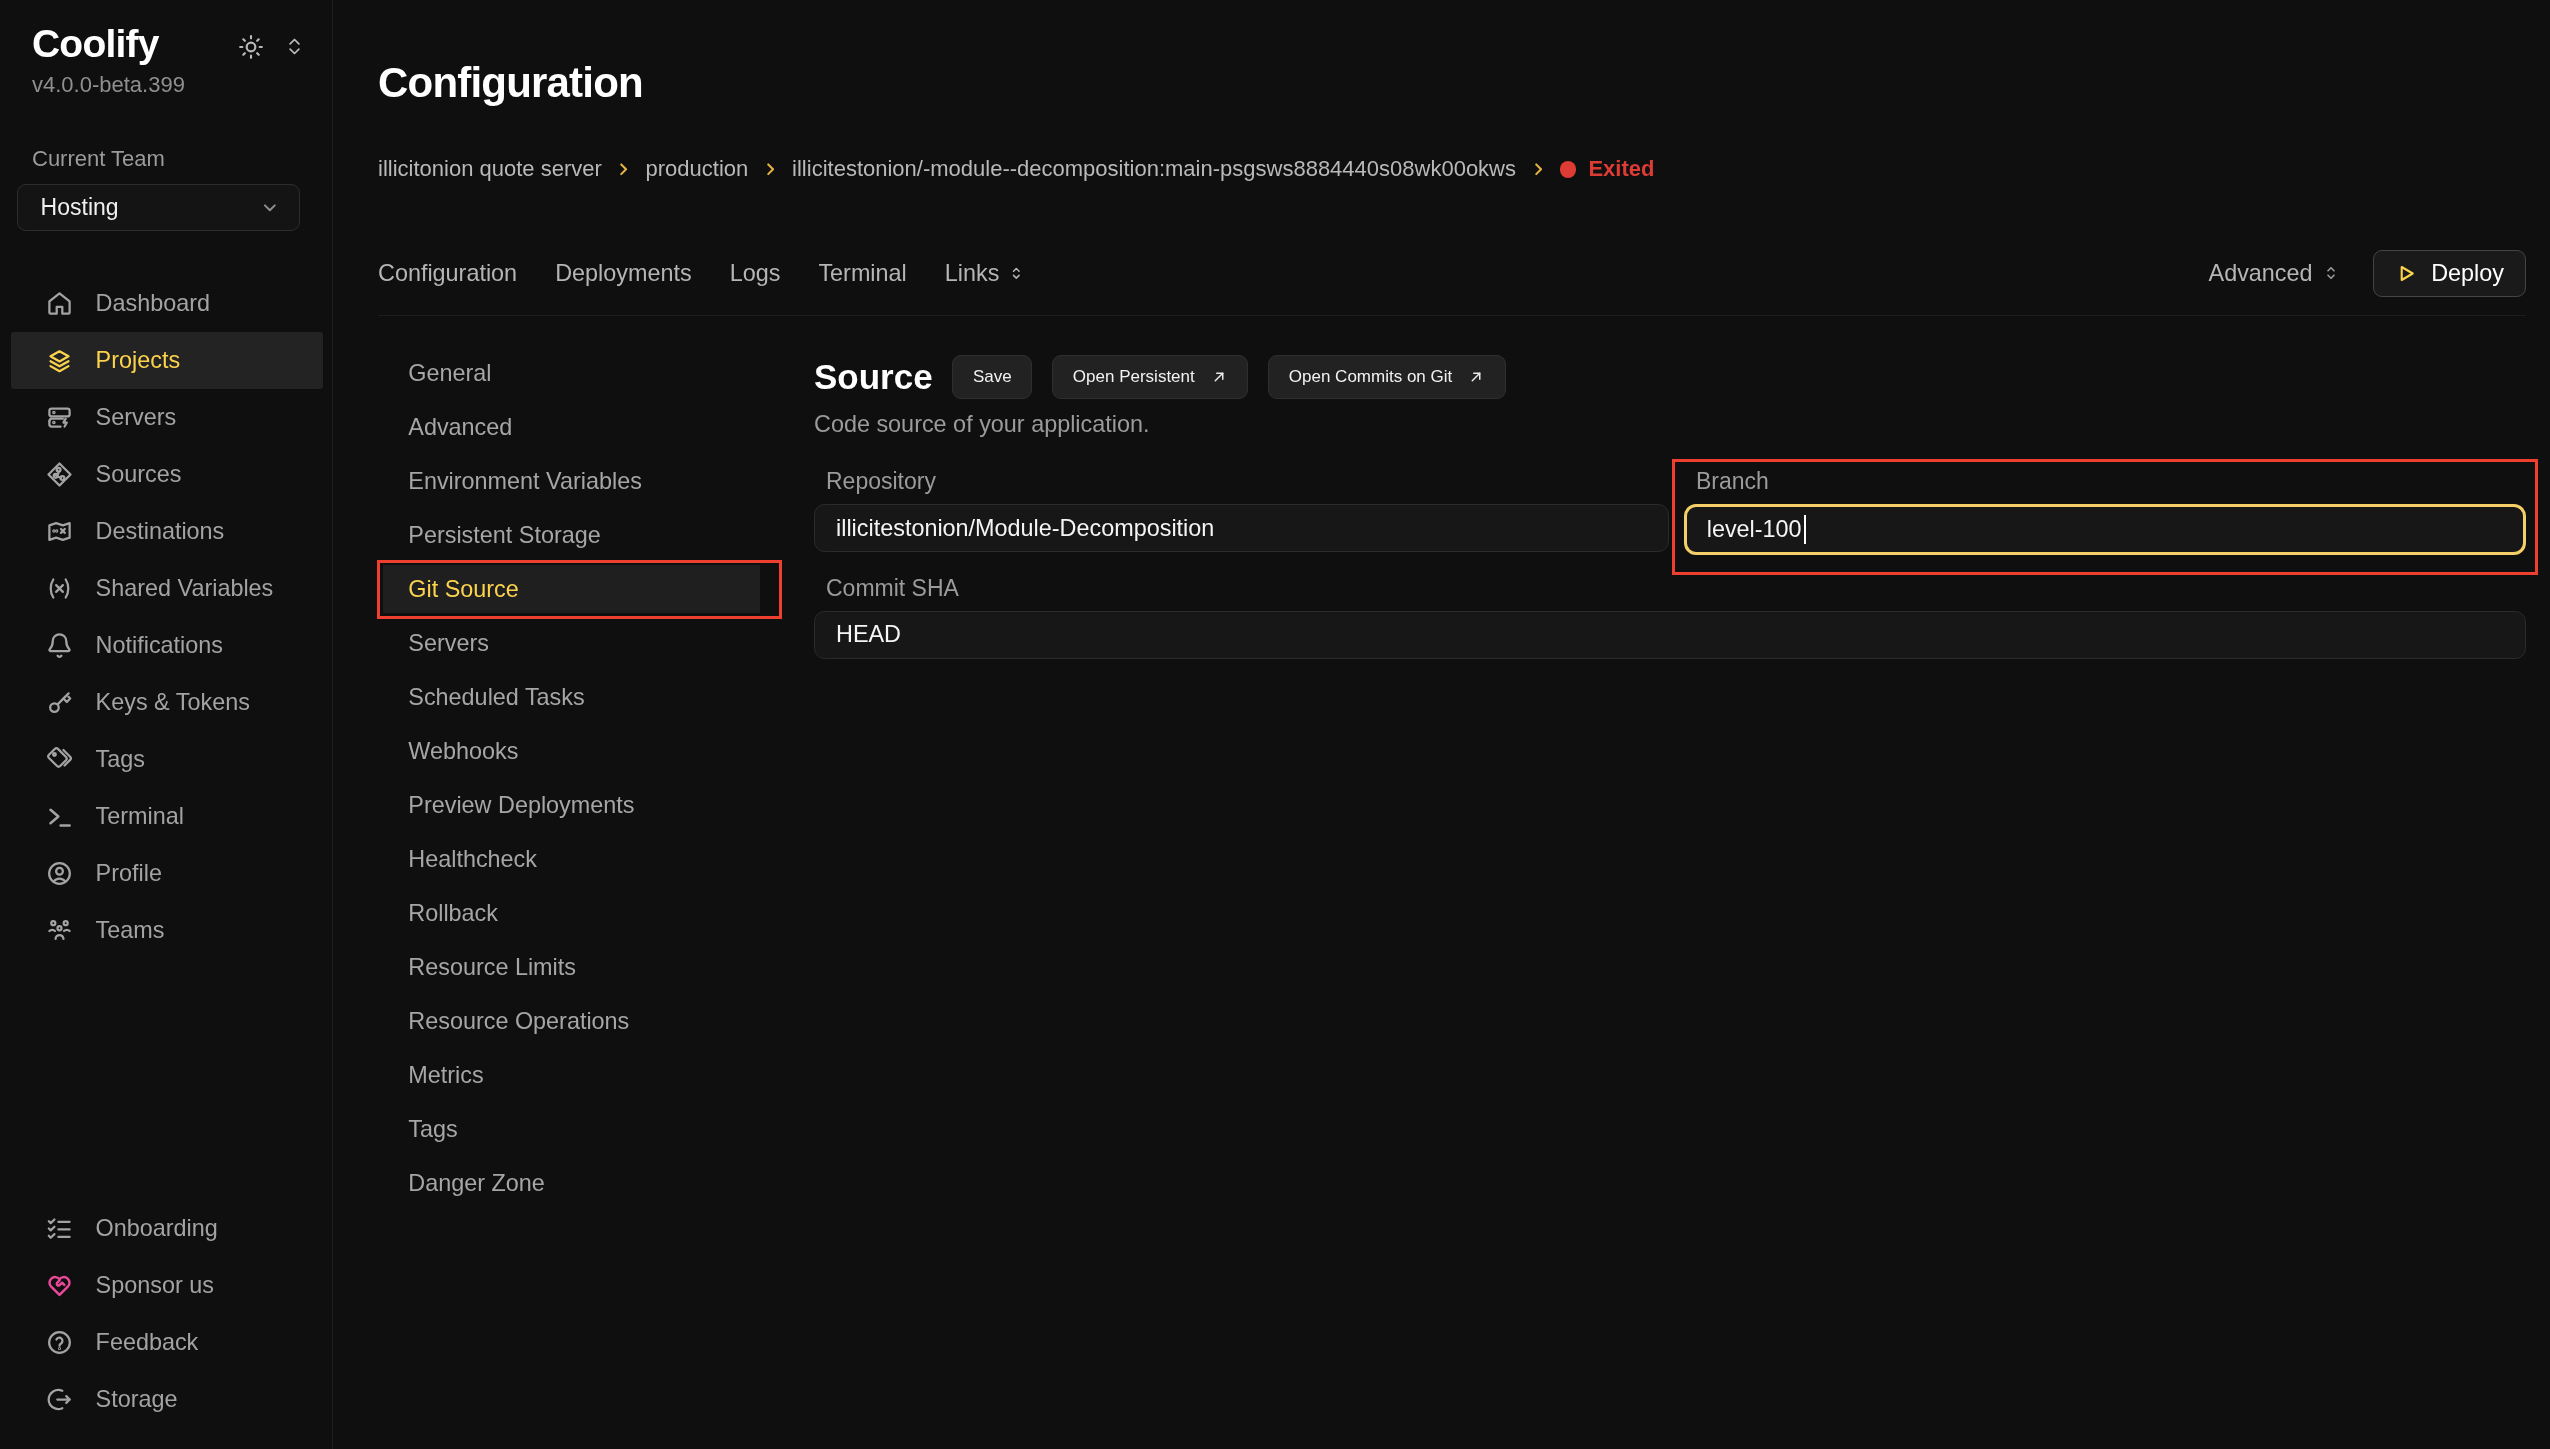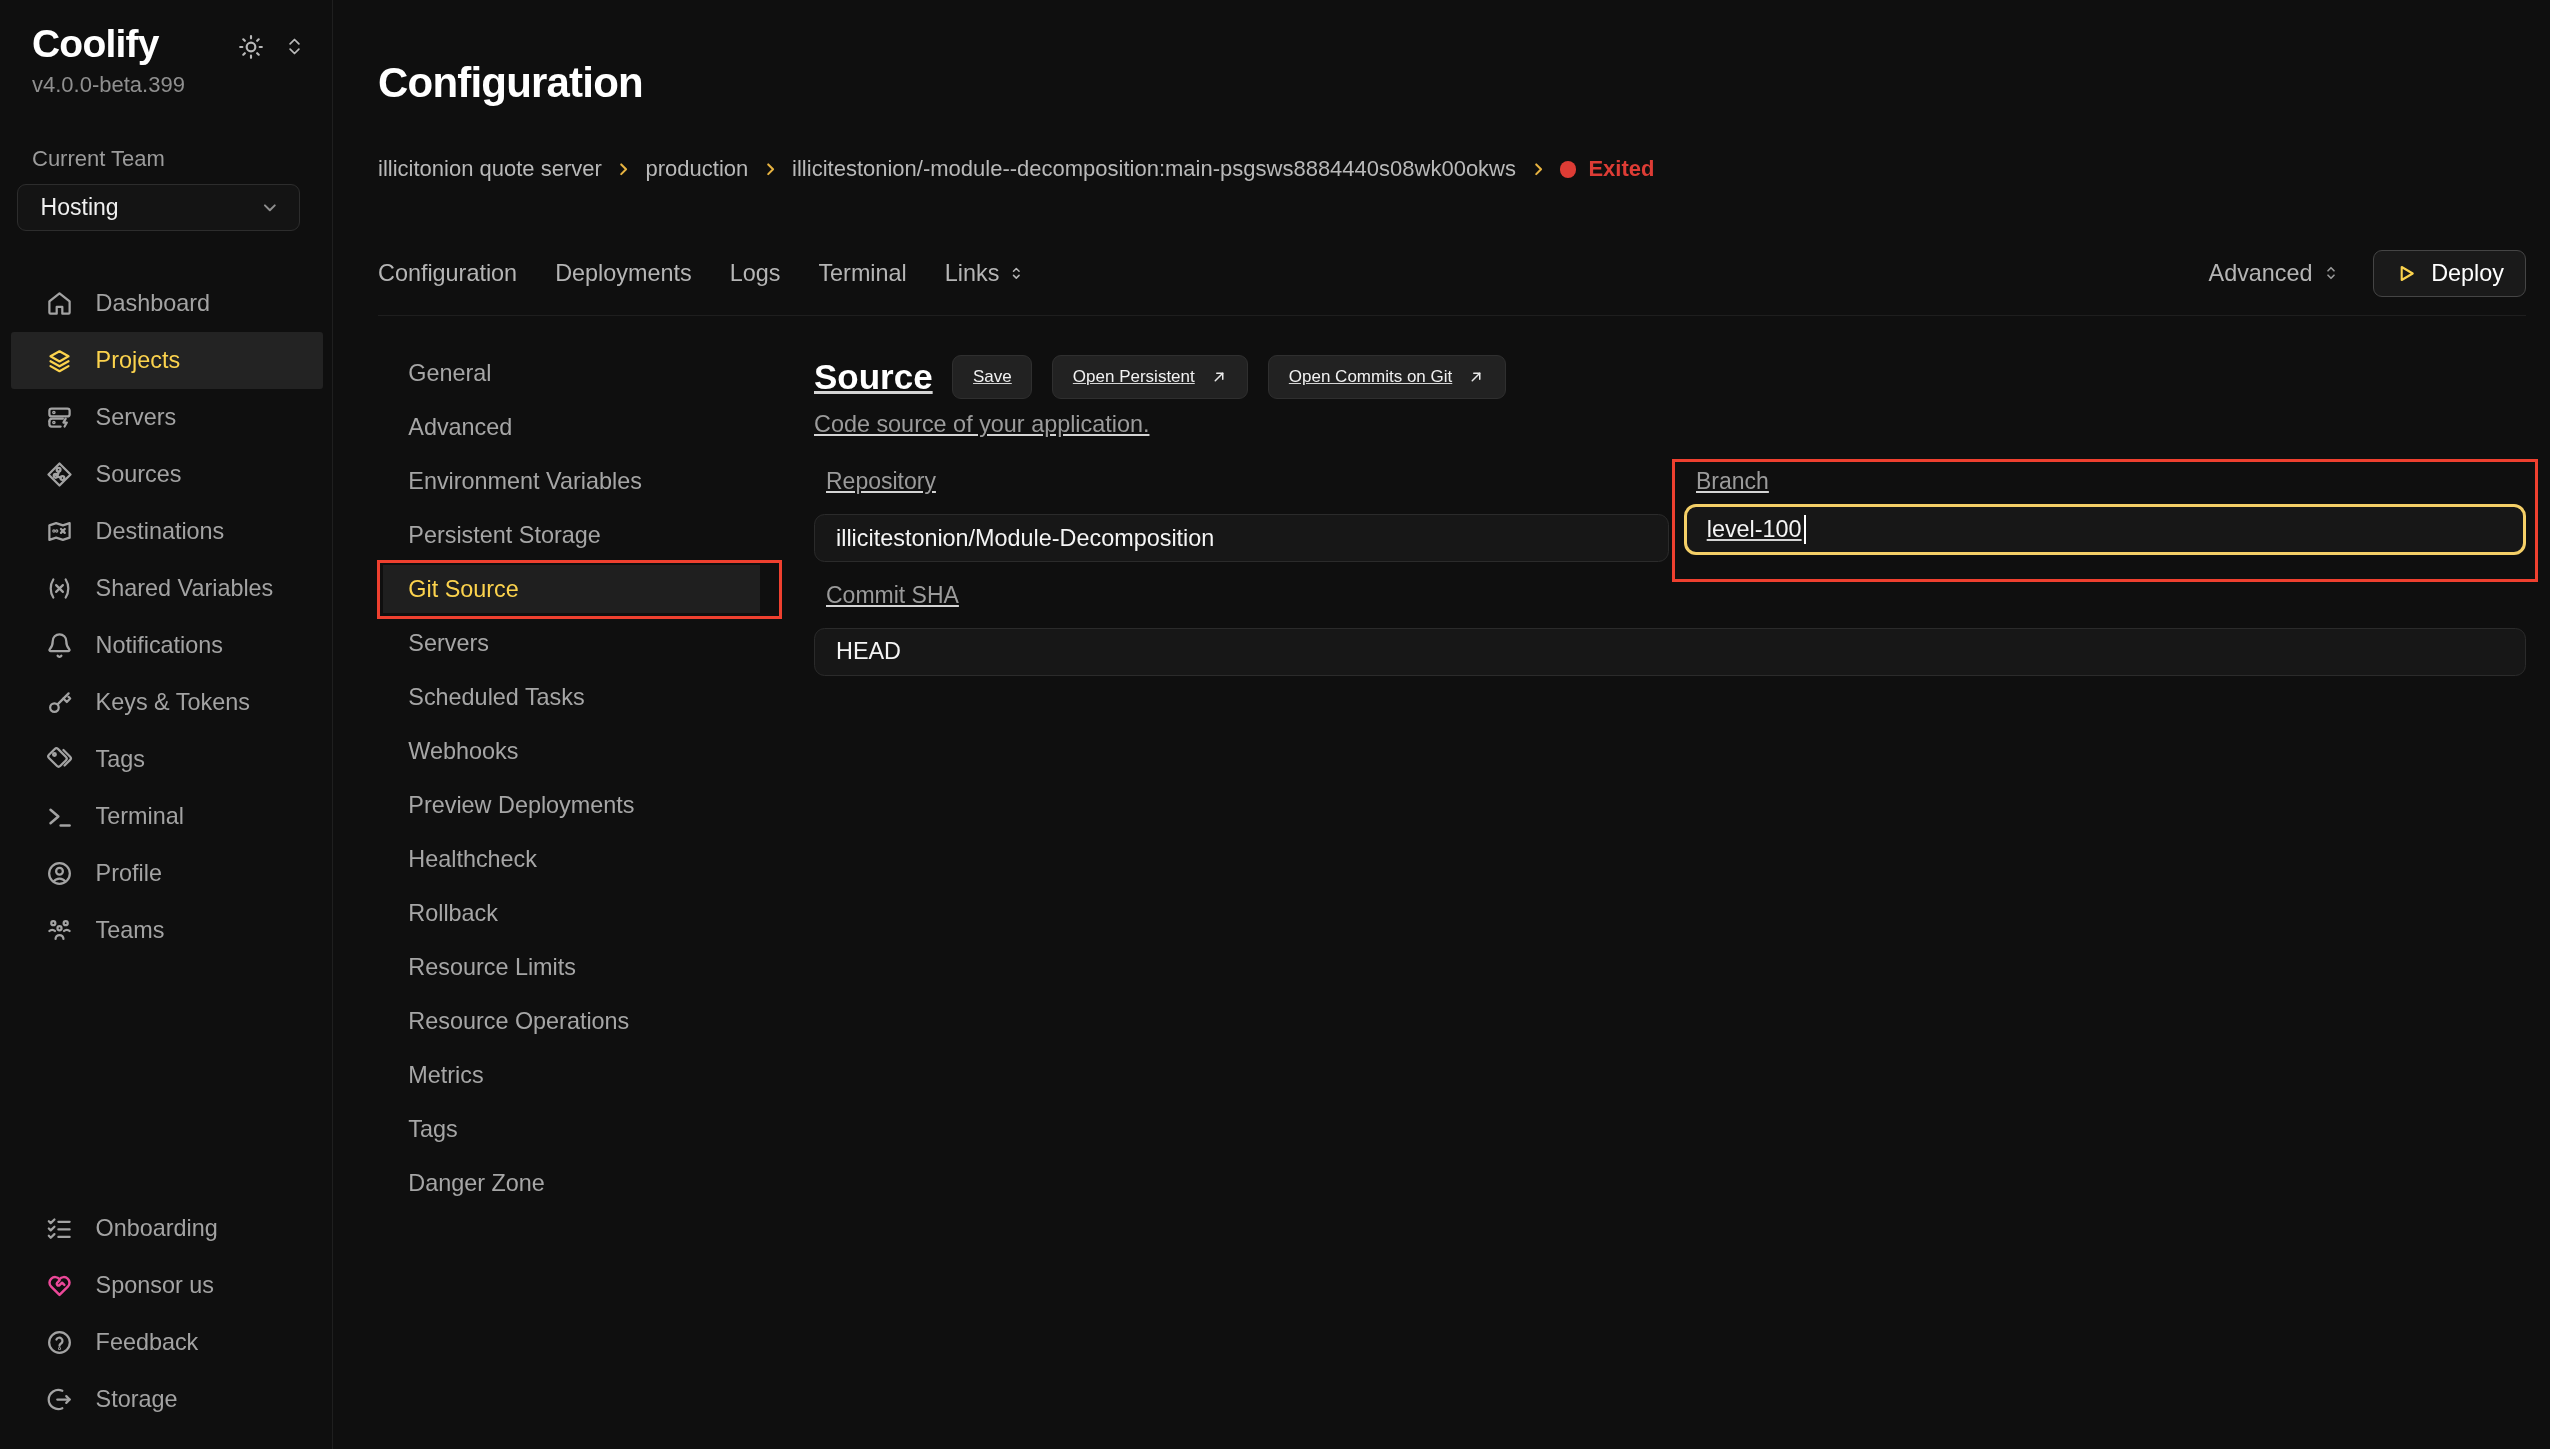--- a/index.html
+++ b/index.html
@@ -73,35 +73,35 @@
   .subnav li {
     height:48px; margin-bottom:6px; display:flex; align-items:center;
     padding-left:25px; font-size:23.4px; color:#a6a6a6; cursor:pointer; position:relative;
   }
   .subnav li.active { background:#1f1f1f; color:#fcd34d; }
   .subnav li.active .annot {
     position:absolute; top:-5.3px; bottom:-5.3px; left:-6.8px; right:-22px;
     border:3.8px solid #ef402f; pointer-events:none;
   }
 
-  .form-col { flex:1; padding-top:39px;text-decoration:underline; }
+  .form-col { flex:1; padding-top:39px; }
   .form-head { display:flex; align-items:center; gap:19.7px; }
   .form-title { font-size:35px; font-weight:bold; color:#ffffff; }
   .btn {
     height:44px; border:0.8px solid #2f2f2f; border-radius:9px; background:#222222;
     display:flex; align-items:center; gap:15px; padding:0 19.7px;
     font-size:17px; color:#f2f2f2; cursor:pointer;
   }
   .btn .up-right { color:#e8e8e8; display:flex; }
   .form-desc { margin-top:12px; font-size:23.4px; color:#9b9b9b; }
 
   .fields-grid { margin-top:30px; display:grid; grid-template-columns:855px 1fr; column-gap:15px; }
   .field-label { font-size:23px; color:#9b9b9b; padding-left:12px; }
   .text-input {
-    margin-top:19px; width:100%; height:48px; border:1.5px solid #2b2b2b; border-radius:10.6px;
+    margin-top:9px; width:100%; height:48px; border:1.5px solid #2b2b2b; border-radius:10.6px;
     background:#171717; color:#f5f5f5; font-size:23.4px; padding:0 21px;
     font-family:"Liberation Sans", sans-serif; outline:none;
   }
   .branch-field { position:relative; }
   .branch-field .annot {
     position:absolute; top:-9px; left:-12px; right:-12px; bottom:-19.7px;
     border:3.8px solid #ef402f; pointer-events:none;
   }
   .textbox-focused {
     margin-top:9px; width:100%; height:51px; border:3px solid #f4cf67; border-radius:12px;

